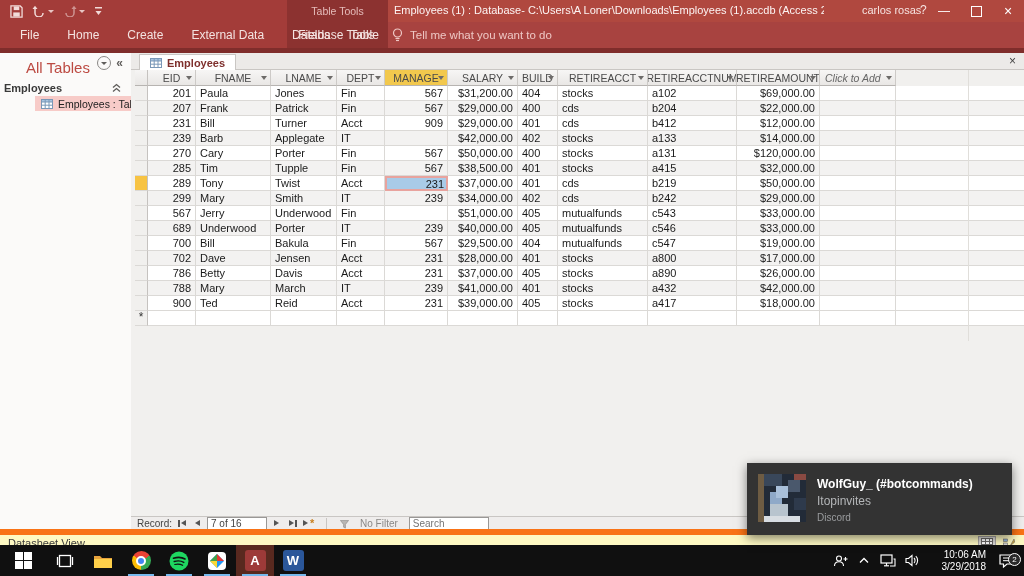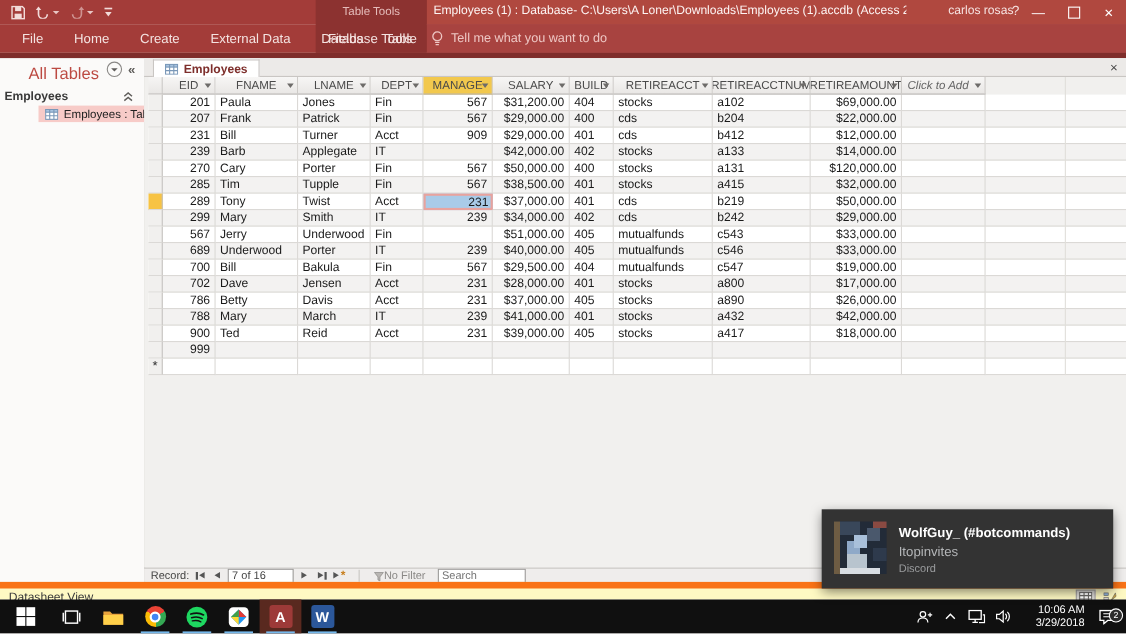--- a/index.html
+++ b/index.html
@@ -75,21 +75,21 @@
 
   
   #recnav{left:131px;top:516px;width:893px;height:13px;background:#efedec;border-top:1px solid #c9c6c3;box-sizing:border-box;
           display:flex;align-items:center;font-size:10px;color:#444;gap:3px;padding-left:6px;}
   .navbtn{width:13px;height:11px;display:flex;align-items:center;justify-content:center;gap:1px;}
   .tri-l{width:0;height:0;border-top:3.5px solid transparent;border-bottom:3.5px solid transparent;border-right:5px solid #555;}
   .tri-r{width:0;height:0;border-top:3.5px solid transparent;border-bottom:3.5px solid transparent;border-left:5px solid #555;}
   .bar{width:2px;height:7px;background:#555;}
   #recbox{width:52px;height:11px;background:#fff;border:1px solid #9a9896;font-size:10px;padding:0 3px;display:flex;align-items:center;}
   #newstar{color:#c87f1e;font-weight:bold;font-size:11px;margin-left:1px;}
-  #nofilter{display:flex;align-items:flex-end;gap:0;color:#8a8886;margin-left:10px;}
+  #nofilter{display:flex;align-items:flex-end;gap:11px;color:#8a8886;margin-left:10px;}
   #searchbox{width:72px;height:11px;background:#fff;border:1px solid #9a9896;font-size:10px;color:#000;padding:0 3px;margin-left:8px;
              font-family:"Liberation Sans",sans-serif;}
   .vsep{width:1px;height:11px;background:#c9c6c3;margin-left:8px;}
 
   
   #statusbar{left:0;top:529px;width:1024px;height:16px;background:#fef9c3;border-top:6px solid #f97316;box-sizing:border-box;}
   #status-text{position:absolute;left:8px;top:2px;font-size:11px;color:#3b3b3b;}
   #viewbtns{position:absolute;right:6px;top:1px;display:flex;gap:4px;}
   .viewbtn{width:18px;height:13px;display:flex;align-items:center;justify-content:center;}
   .viewbtn.active{background:#dcdad7;border:1px solid #a8a5a2;box-sizing:border-box;}
@@ -501,35 +501,20 @@
           <div class="cell c3">Acct</div>
           <div class="cell c4">231</div>
           <div class="cell c5">$39,000.00</div>
           <div class="cell c6">405</div>
           <div class="cell c7">stocks</div>
           <div class="cell c8">a417</div>
           <div class="cell c9">$18,000.00</div>
           <div class="cell c10"></div>
           <div class="cell tail"></div>
         </div>
-        <div class="trow alt">
-          <div class="rowsel"></div>
-          <div class="cell c0">999</div>
-          <div class="cell c1"></div>
-          <div class="cell c2"></div>
-          <div class="cell c3"></div>
-          <div class="cell c4"></div>
-          <div class="cell c5"></div>
-          <div class="cell c6"></div>
-          <div class="cell c7"></div>
-          <div class="cell c8"></div>
-          <div class="cell c9"></div>
-          <div class="cell c10"></div>
-          <div class="cell tail"></div>
-        </div>
         <div class="trow">
           <div class="rowsel">*</div>
           <div class="cell c0"></div>
           <div class="cell c1"></div>
           <div class="cell c2"></div>
           <div class="cell c3"></div>
           <div class="cell c4"></div>
           <div class="cell c5"></div>
           <div class="cell c6"></div>
           <div class="cell c7"></div>

